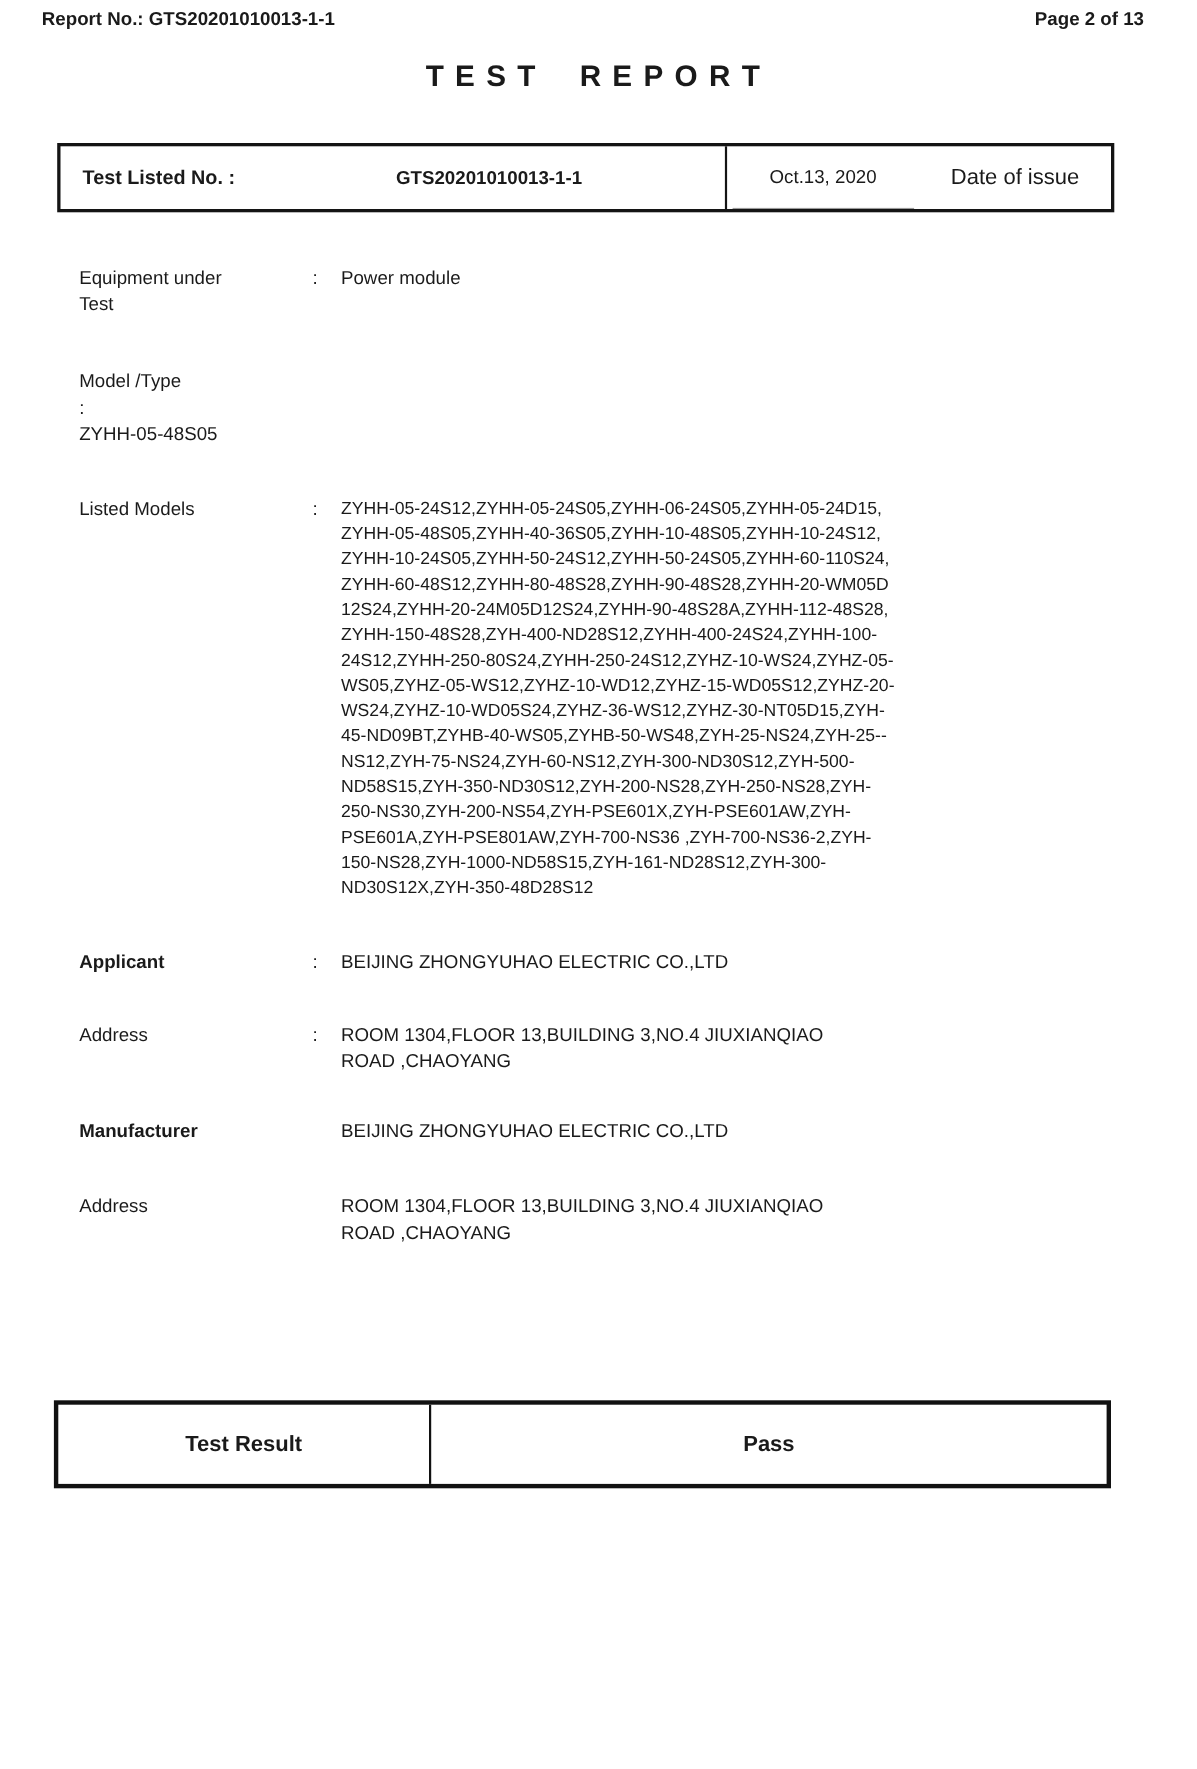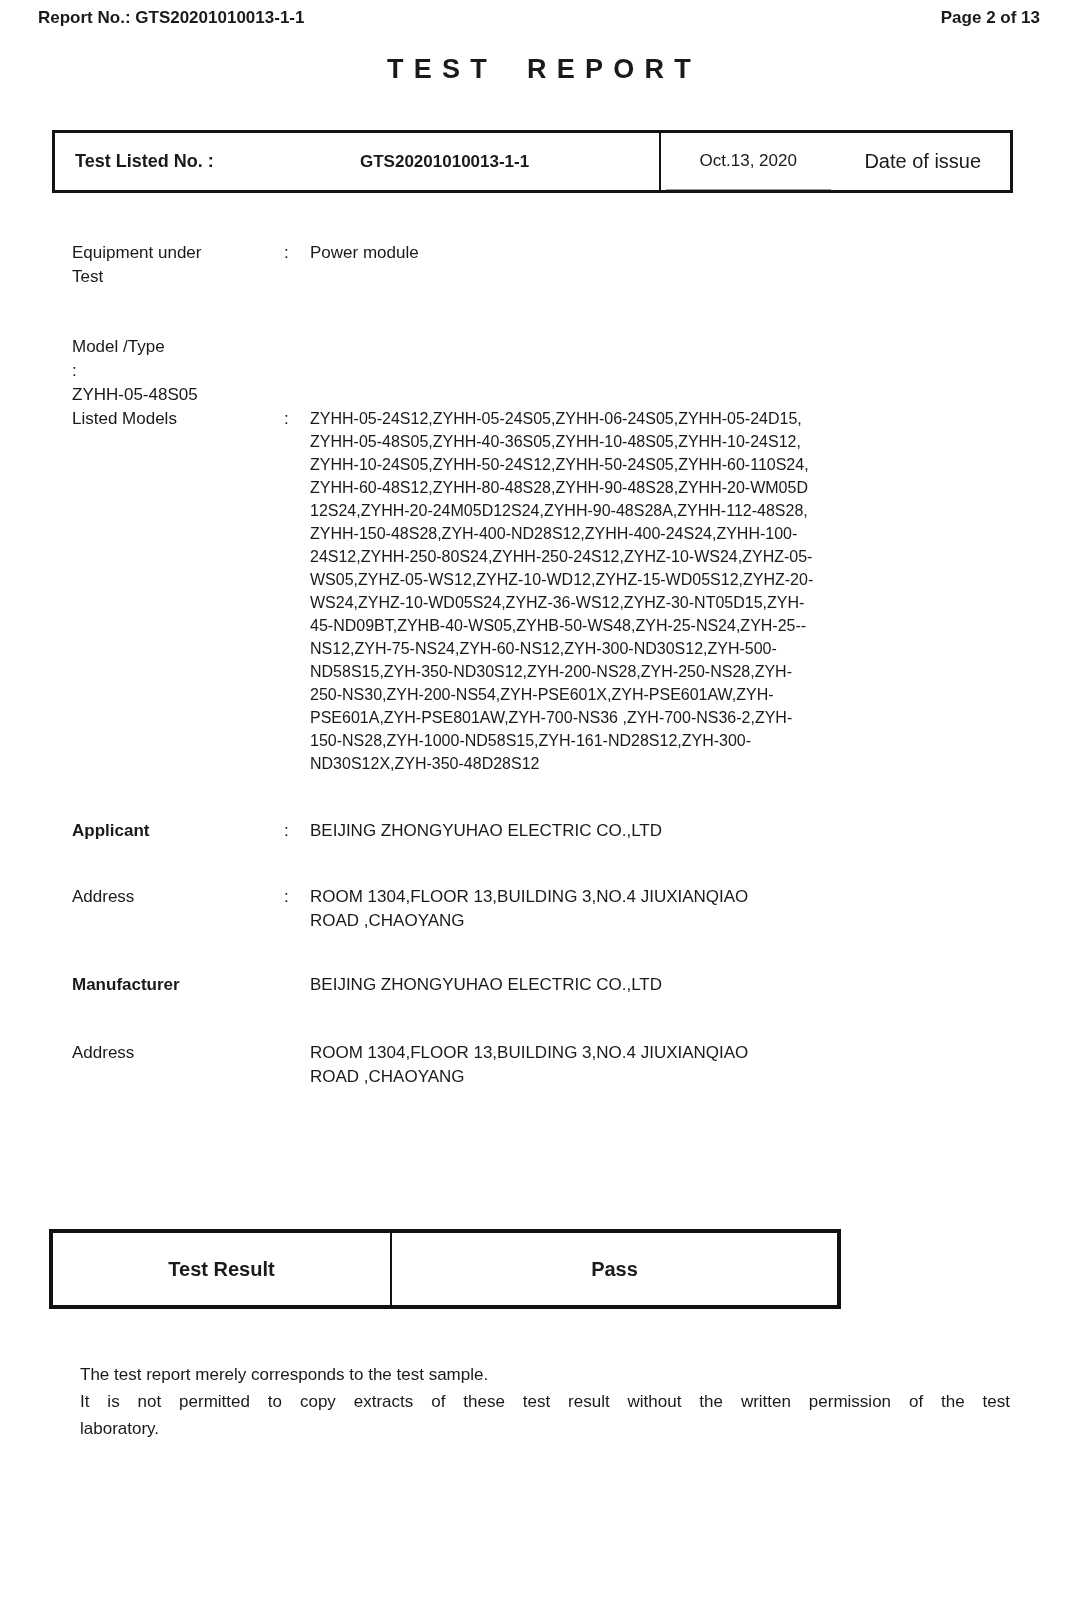--- a/index.html
+++ b/index.html
@@ -81,30 +81,30 @@
     flex: 1;
     font-size: 17px; line-height: 24px;
     white-space: pre-line;
   }
   .f-value.models {
     font-size: 16px; line-height: 23px;
     white-space: pre;
   }
   .mt-equipment { margin-top: 48px; }
   .mt-model     { margin-top: 46px; flex-direction: column; }
-  .mt-listed    { }
+  .mt-listed    { margin-top: 44px; }
   .mt-applicant { margin-top: 44px; }
   .mt-address1  { margin-top: 42px; }
   .mt-manufacturer { margin-top: 40px; }
   .mt-address2  { margin-top: 44px; }
 
   
   .result-table {
     margin: 140px 0 0 49px;
-    width: 792px; height: 80px;
+    width: 961px; height: 80px;
     border: 4px solid #111;
     display: flex;
     justify-content: flex-end;
   }
   .result-cell-label {
     width: 339px; flex: none;
     border-right: 2px solid #111;
     display: flex; align-items: center; justify-content: center;
     font-size: 20px; font-weight: bold;
   }
@@ -206,19 +206,14 @@
 ROAD ,CHAOYANG</div>
     </div>
 
   </div>
 
   <div class="result-table">
     <div class="result-cell-label">Test Result</div>
     <div class="result-cell-value">Pass</div>
   </div>
 
-  <div class="footer-notes">
-    <div>The test report merely corresponds to the test sample.</div>
-    <div class="footer-line-justified">It is not permitted to copy extracts of these test result without the written permission of the test</div>
-    <div>laboratory.</div>
-  </div>
 
 </div>
 
 </body></html>

